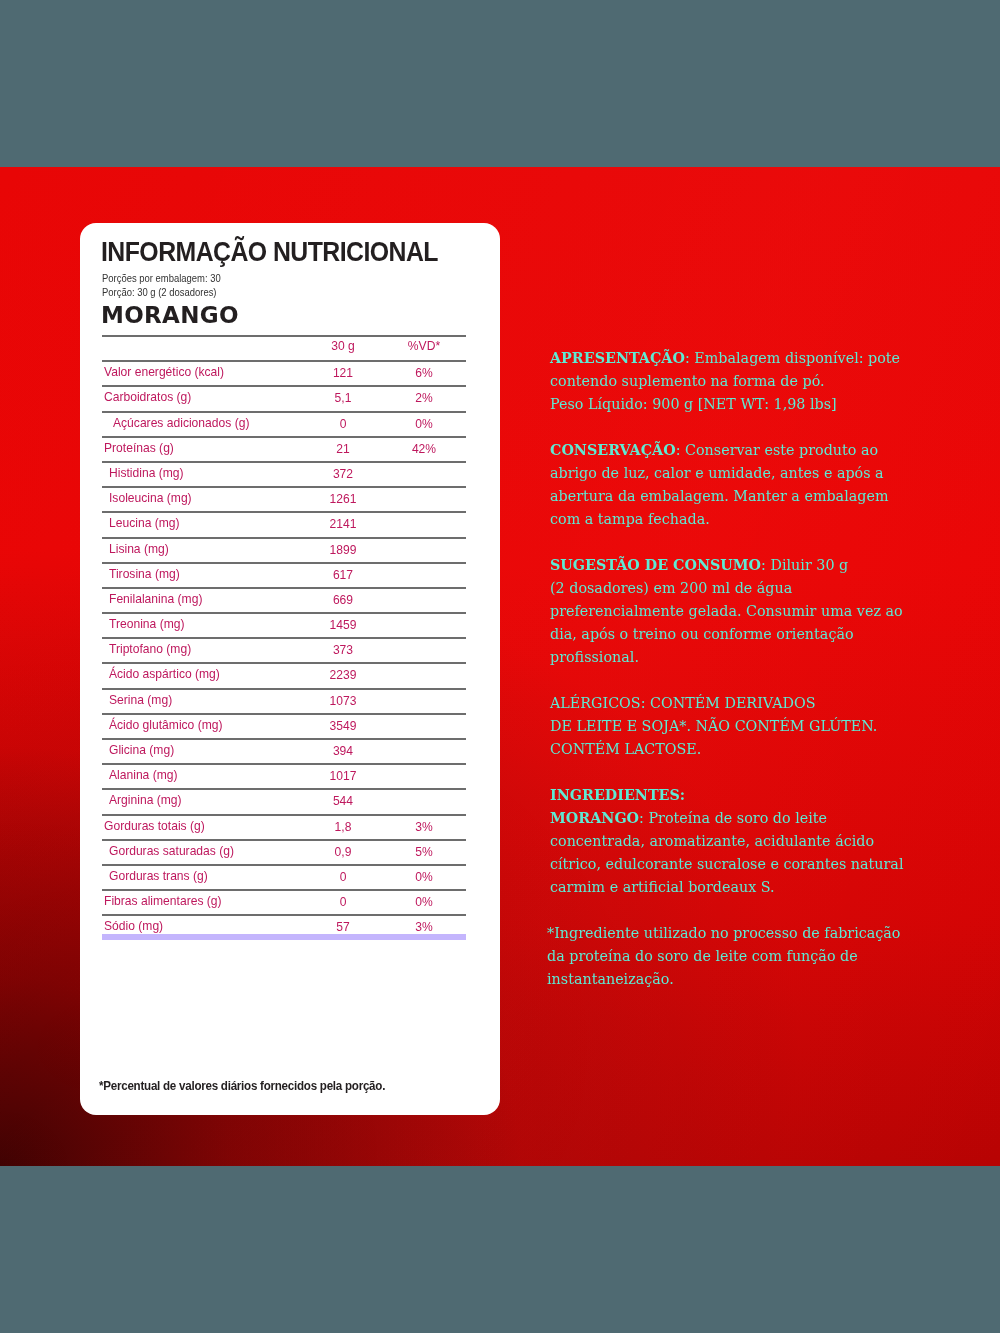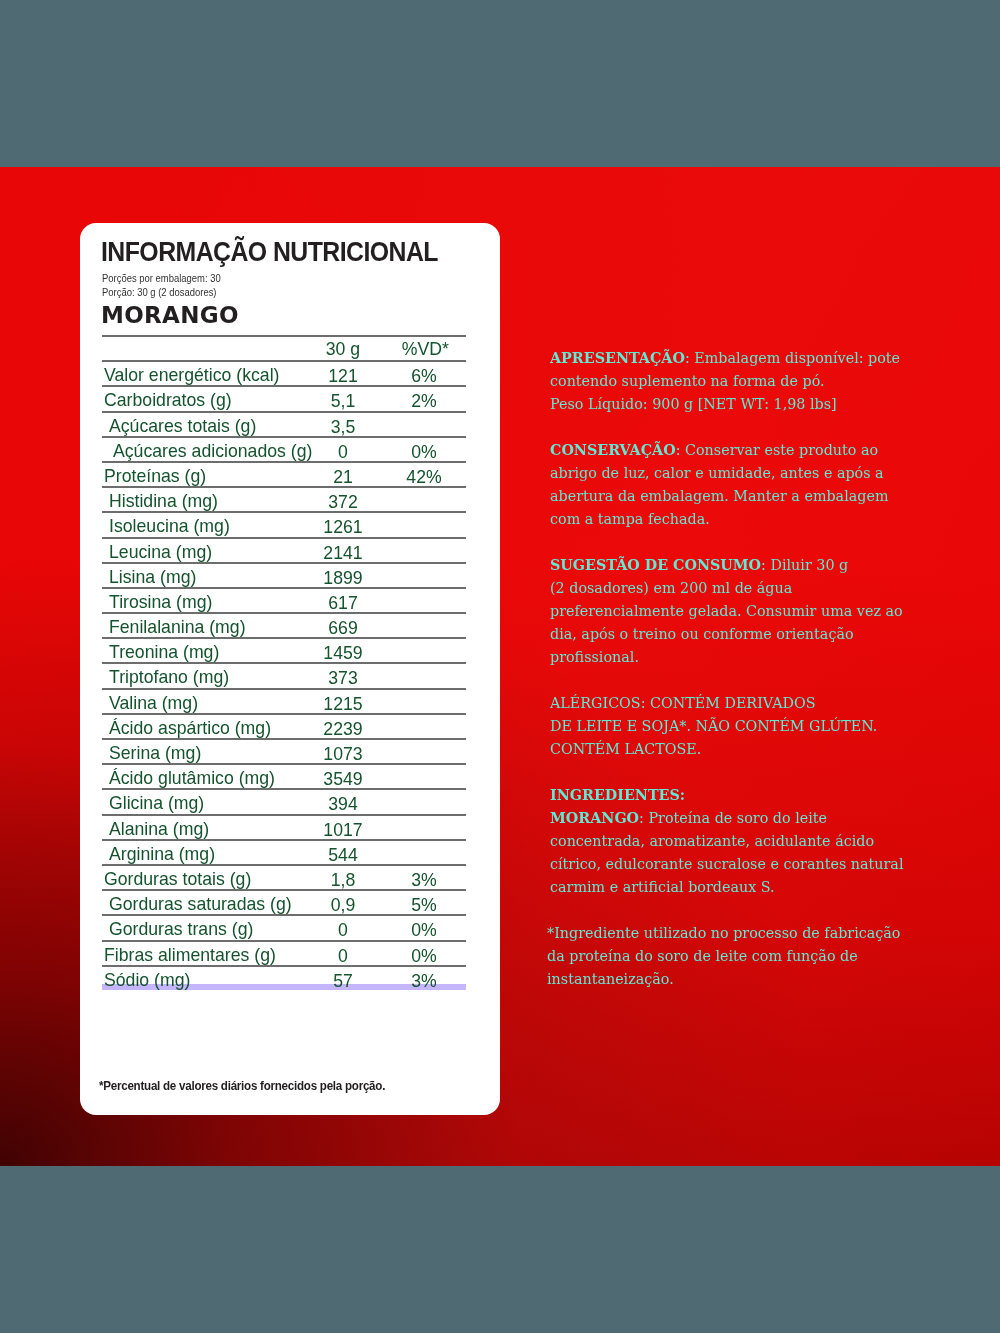--- a/index.html
+++ b/index.html
@@ -41,21 +41,21 @@
     position: absolute; left: 21px; top: 79px;
     font-family: "DejaVu Sans", sans-serif; font-weight: bold;
     font-size: 23px; color: #231f20; letter-spacing: 0.3px;
   }
   .table {
     position: absolute; left: 22px; top: 112px; width: 364px;
   }
   .row {
     position: relative; height: 25.2px; border-top: 2px solid #6d6d6d;
     box-sizing: border-box;
-    font-size: 19px; color: #14532d;
+    font-size: 13px; color: #be185d;
   }
   .row.last { border-bottom: 6px solid #c4b5fd; }
   .row .label {
     position: absolute; top: 2px; white-space: nowrap;
     transform: scaleX(0.93); transform-origin: left center;
   }
   .row .qty {
     position: absolute; left: 216px; width: 50px; top: 3px; text-align: center;
     transform: scaleX(0.93);
   }
@@ -99,25 +99,20 @@
         <span class="label" style="left: 2px;">Valor energético (kcal)</span>
         <span class="qty">121</span>
         <span class="vd">6%</span>
       </div>
       <div class="row">
         <span class="label" style="left: 2px;">Carboidratos (g)</span>
         <span class="qty">5,1</span>
         <span class="vd">2%</span>
       </div>
       <div class="row">
-        <span class="label" style="left: 7px;">Açúcares totais (g)</span>
-        <span class="qty">3,5</span>
-        <span class="vd"></span>
-      </div>
-      <div class="row">
         <span class="label" style="left: 11px;">Açúcares adicionados (g)</span>
         <span class="qty">0</span>
         <span class="vd">0%</span>
       </div>
       <div class="row">
         <span class="label" style="left: 2px;">Proteínas (g)</span>
         <span class="qty">21</span>
         <span class="vd">42%</span>
       </div>
       <div class="row">
@@ -151,25 +146,20 @@
         <span class="vd"></span>
       </div>
       <div class="row">
         <span class="label" style="left: 7px;">Treonina (mg)</span>
         <span class="qty">1459</span>
         <span class="vd"></span>
       </div>
       <div class="row">
         <span class="label" style="left: 7px;">Triptofano (mg)</span>
         <span class="qty">373</span>
-        <span class="vd"></span>
-      </div>
-      <div class="row">
-        <span class="label" style="left: 7px;">Valina (mg)</span>
-        <span class="qty">1215</span>
         <span class="vd"></span>
       </div>
       <div class="row">
         <span class="label" style="left: 7px;">Ácido aspártico (mg)</span>
         <span class="qty">2239</span>
         <span class="vd"></span>
       </div>
       <div class="row">
         <span class="label" style="left: 7px;">Serina (mg)</span>
         <span class="qty">1073</span>

